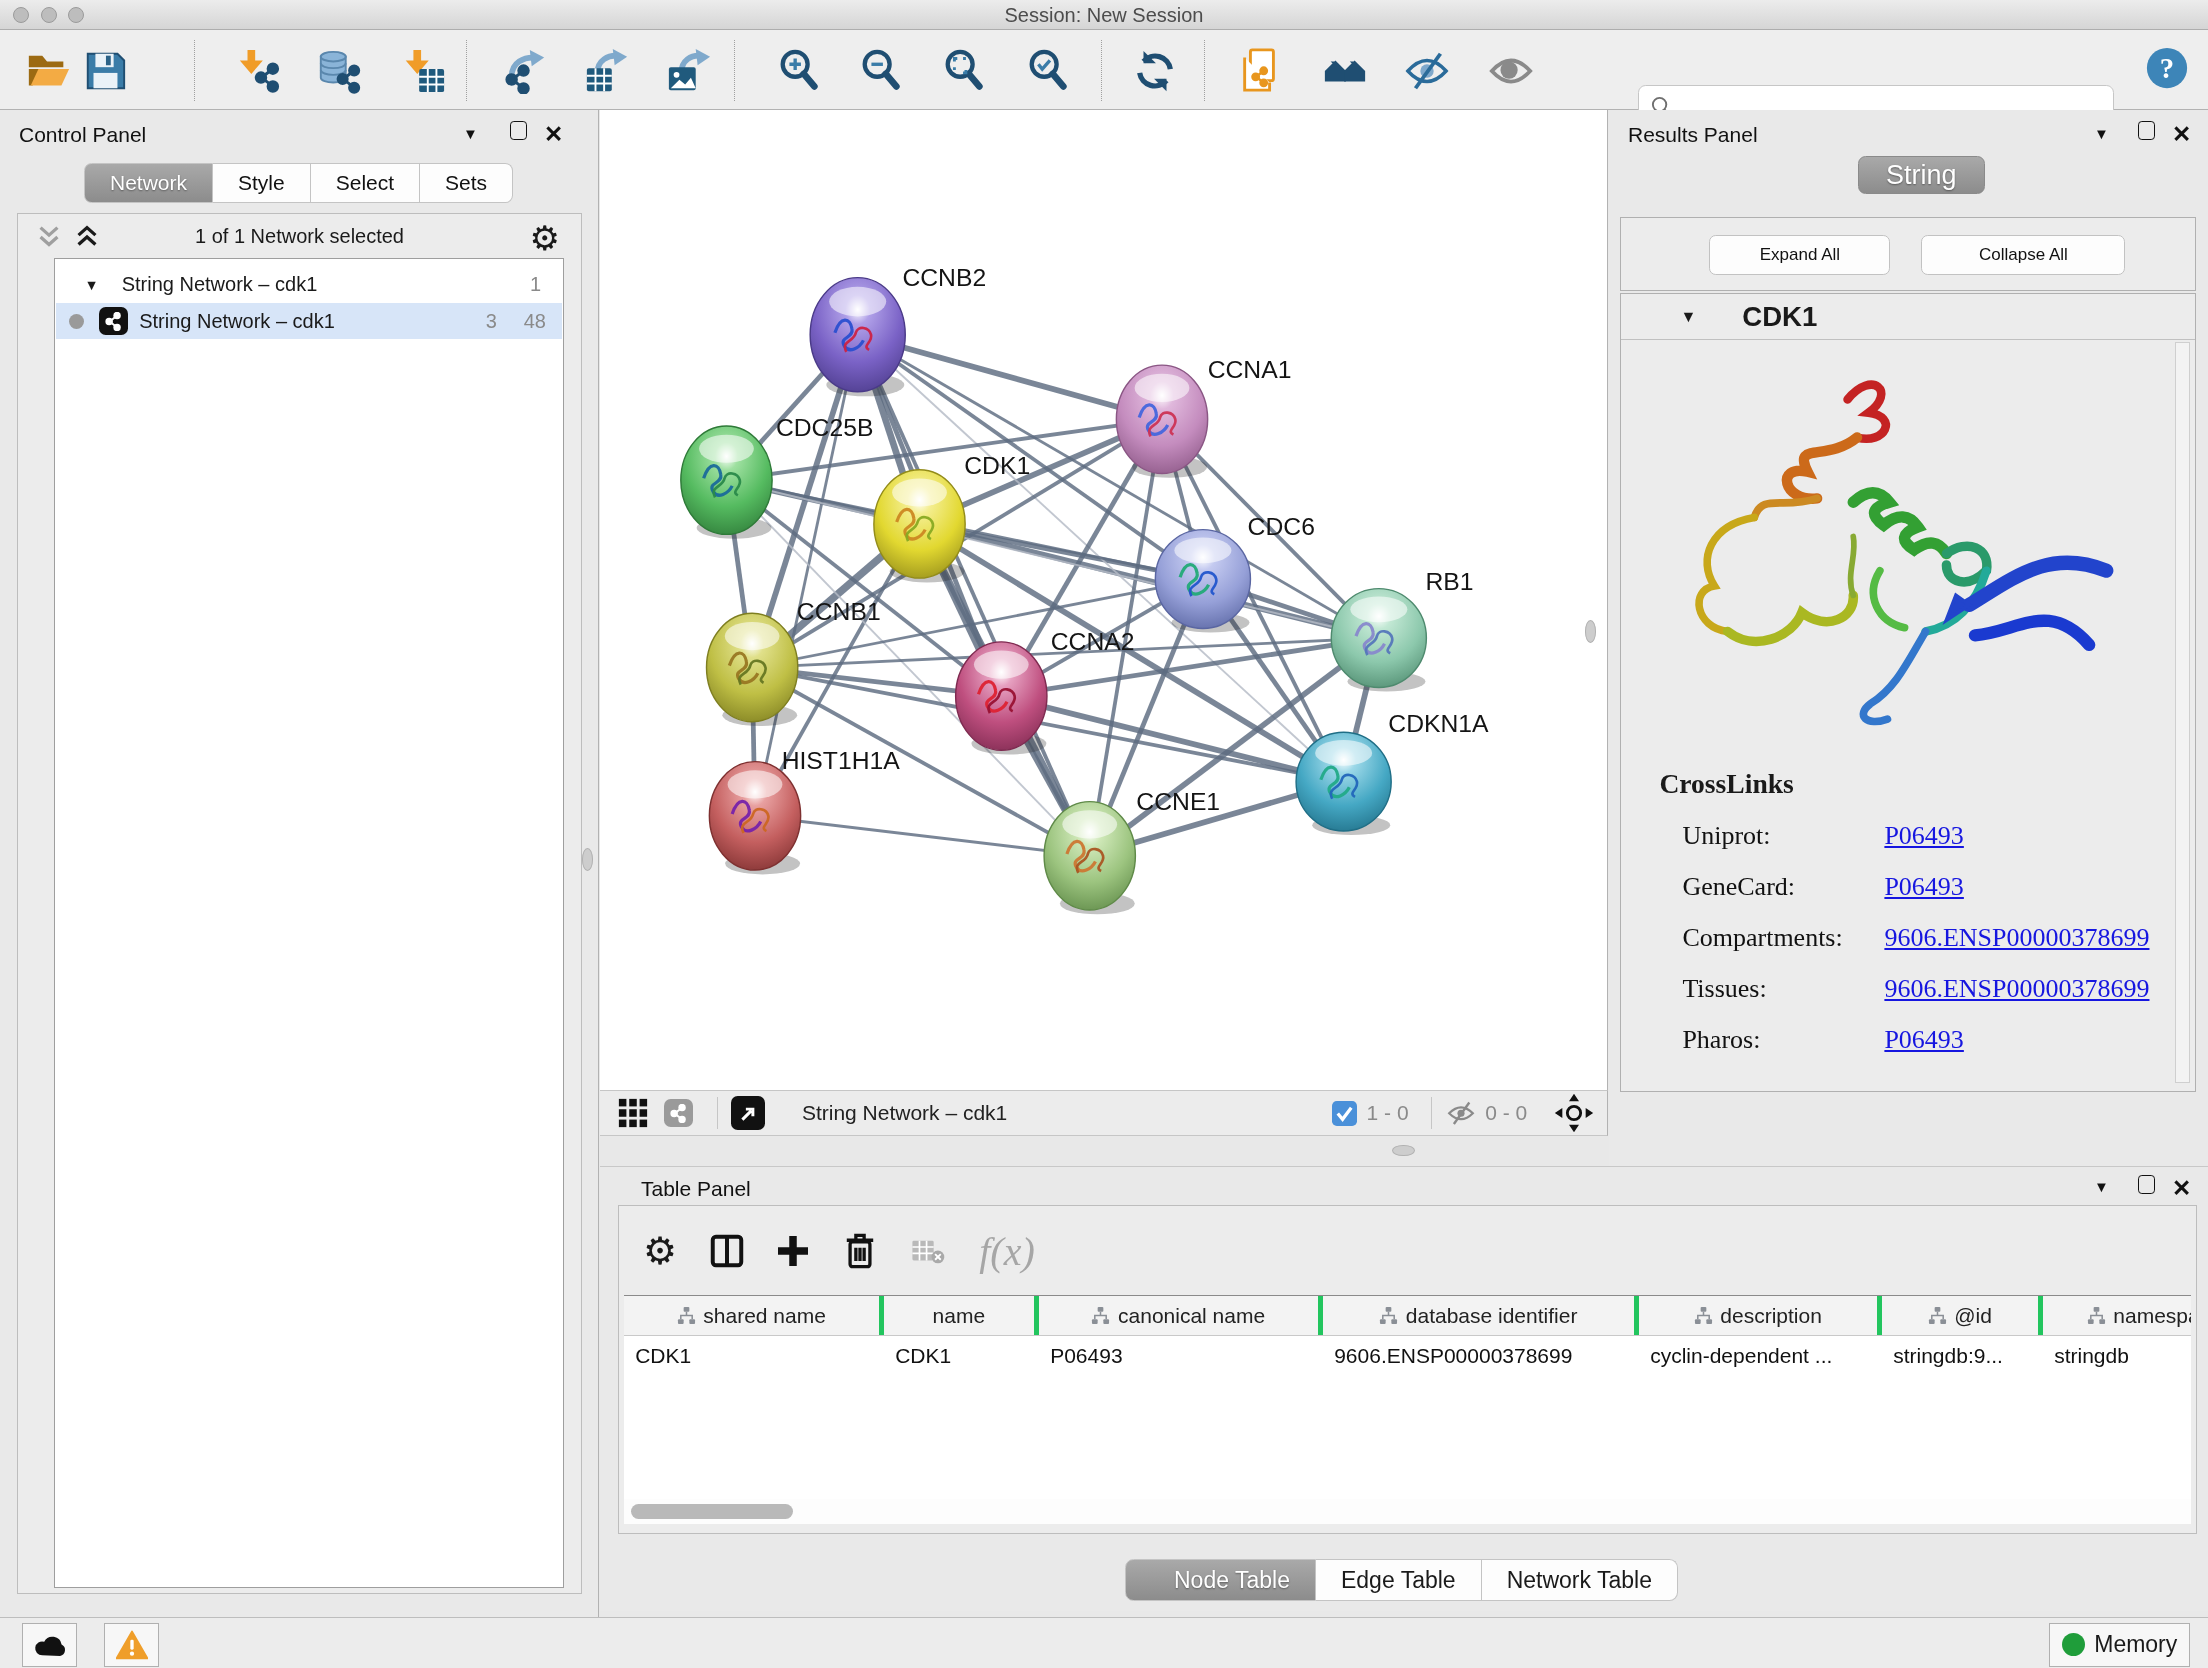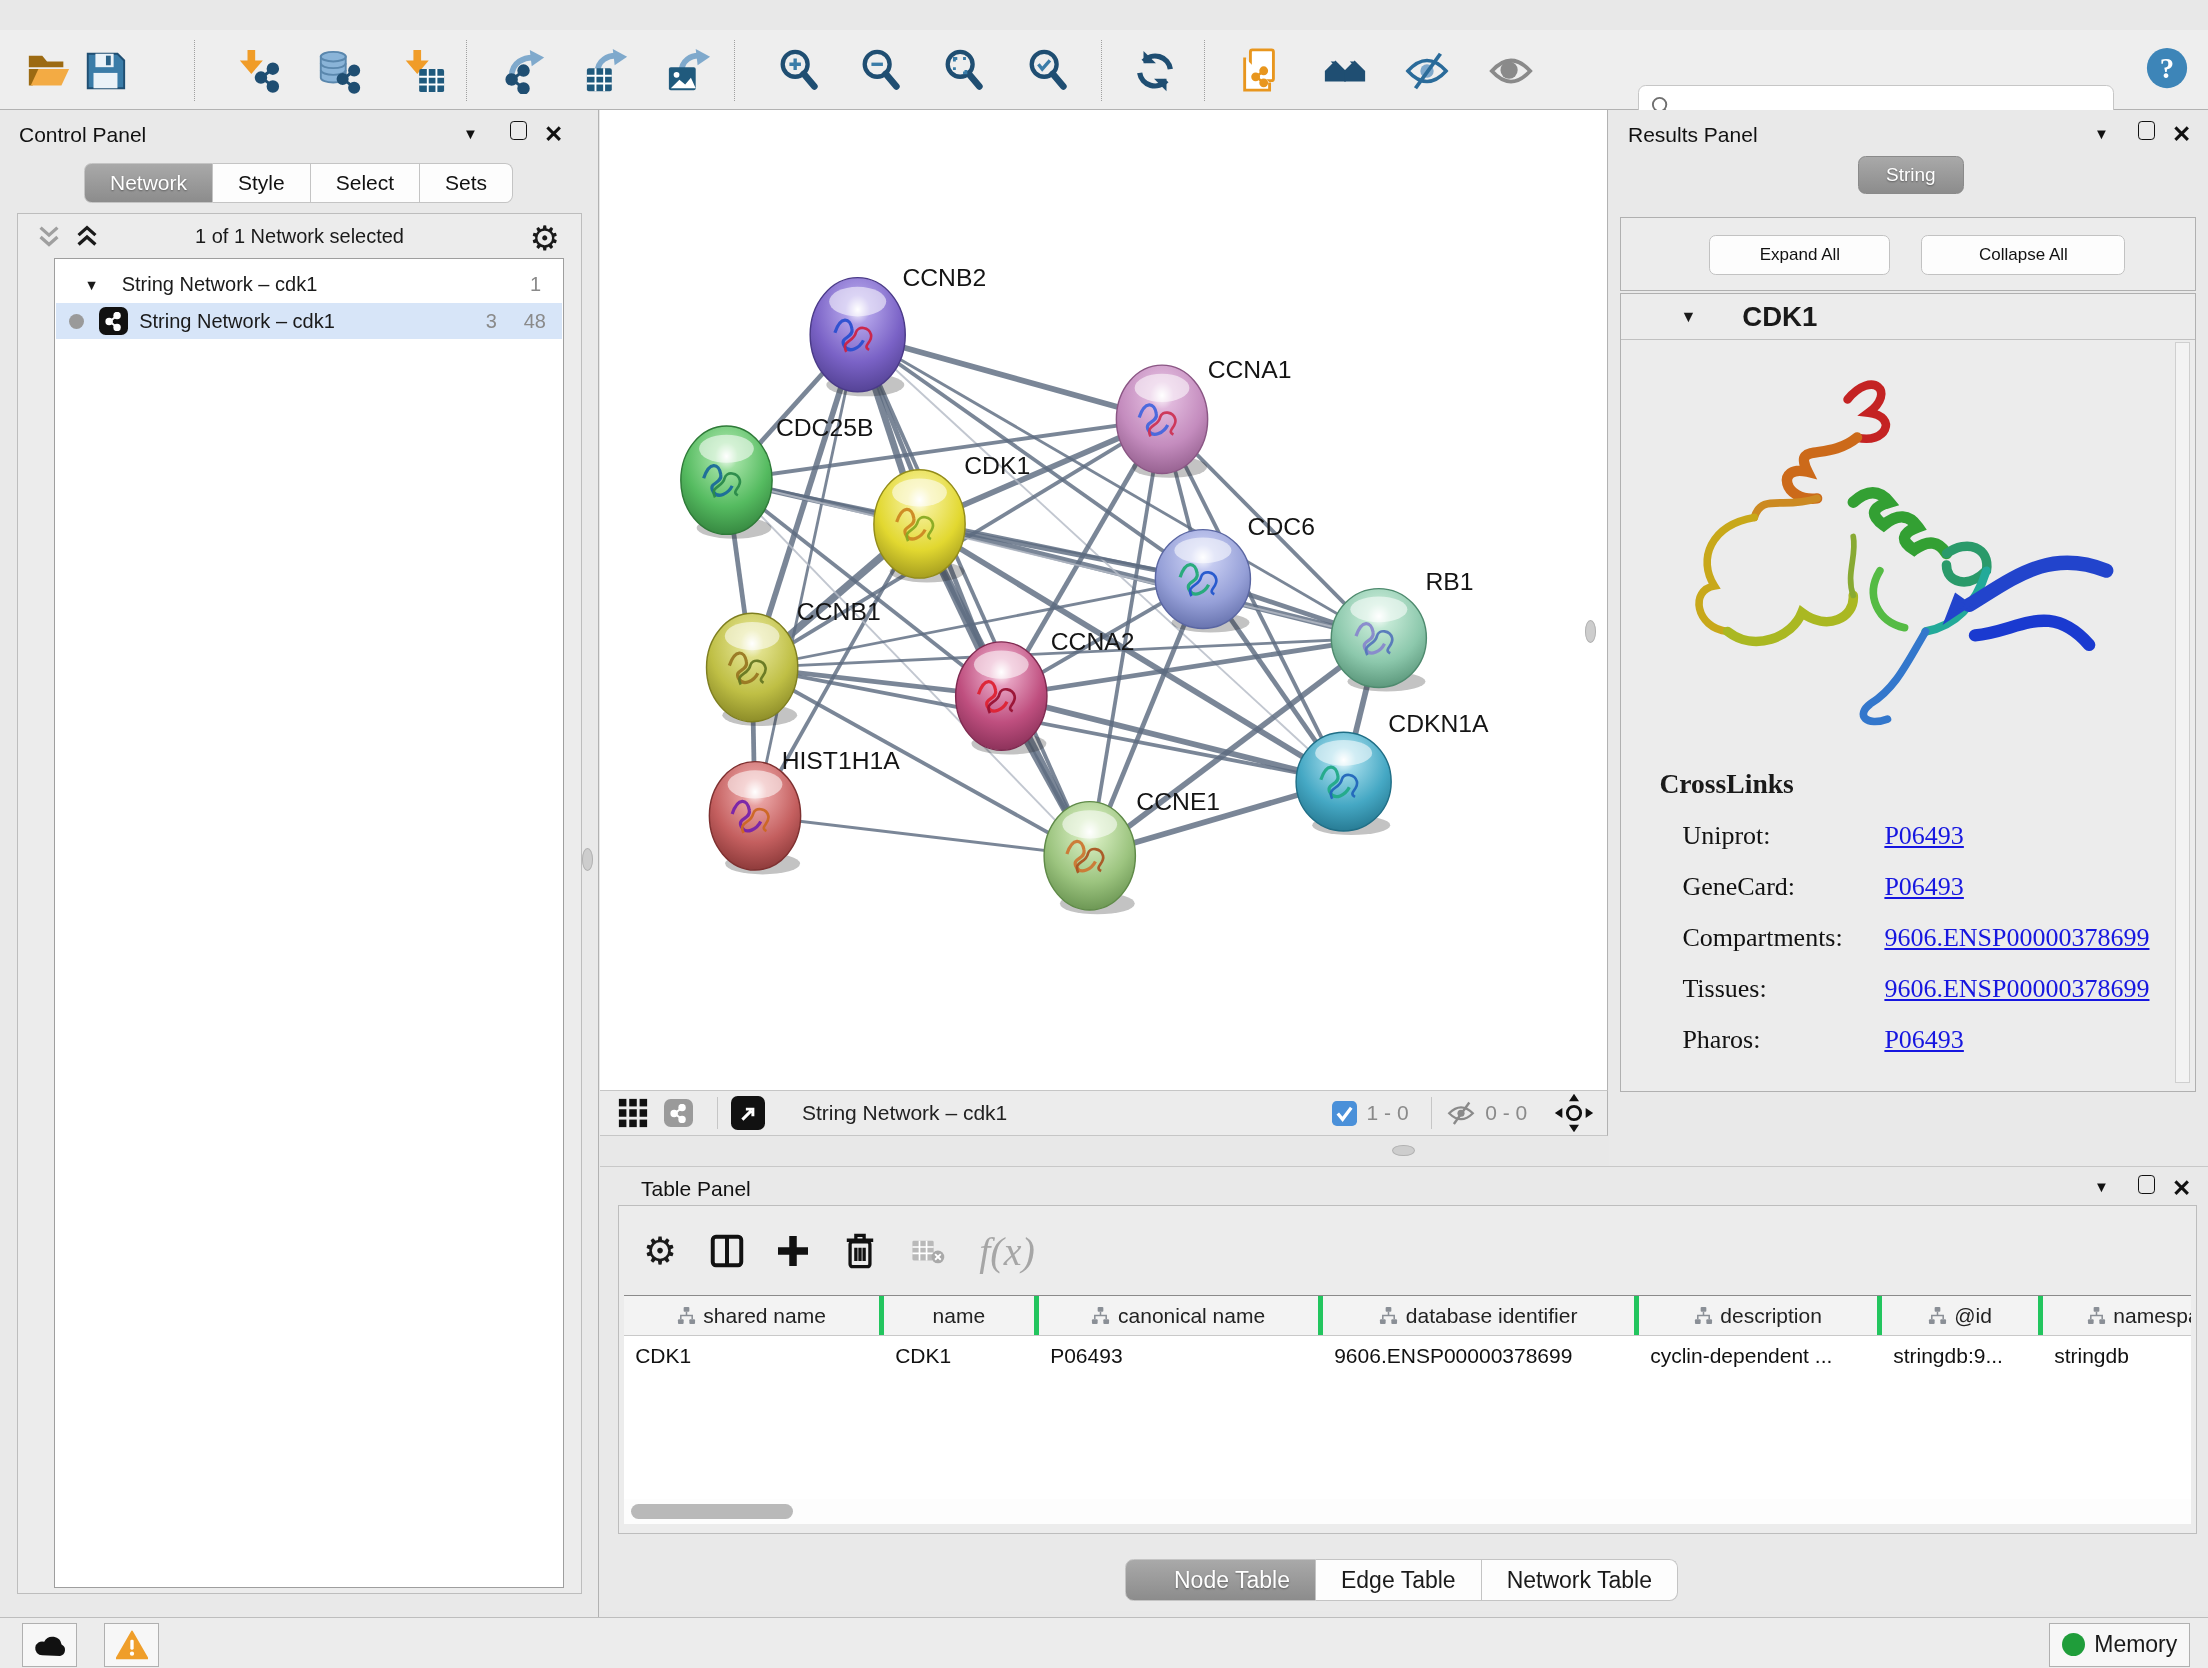--- a/index.html
+++ b/index.html
@@ -60,21 +60,21 @@
   #nav-bar { left:600px; top:1090px; width:1008px; height:46px; background:#ececec;
      border-top:1px solid #c6c6c6; border-bottom:1px solid #c6c6c6;
      display:flex; align-items:center; border-right:1px solid #b2b2b2;}
   #nav-bar .vsep { width:1px; height:32px; background:#c6c6c6; margin:0 13.3px; }
   #nav-title { font-size:21px; color:#222; }
   .nav-count { font-size:21px; color:#8a8a8a; margin:0 9.5px; }
 
   
   #results-panel { left:1609px; top:110px; width:599px; height:1056px; background:#e9e9e9; }
   .pill-tab { position:absolute; height:38px; padding:0 27px; background:linear-gradient(#a9a9a9,#8c8c8c);
-     color:#fff; font-size:19px; border:1px solid #8a8a8a; border-radius:7.6px;
+     color:#fff; font-size:27px; border:1px solid #8a8a8a; border-radius:7.6px;
      display:flex; align-items:center; text-shadow:0 1px 1.9px rgba(0,0,0,.4); }
   .rp-box { position:absolute; left:11.4px; width:576px; background:#ececec; border:1px solid #b0b0b0; }
   .btn { background:#fdfdfd; border:1px solid #c2c2c2; border-radius:6.7px; font-size:17px;
      display:flex; align-items:center; justify-content:center; color:#111; }
   #cdk1-head { border-bottom:1px solid #c0c0c0; height:46px; display:flex; align-items:center; }
   .serif { font-family:"Liberation Serif","DejaVu Serif",serif; }
   .xl-label { font-size:26px; color:#111; }
   .xl-link { font-size:26px; color:#1616e0; text-decoration:underline; }
   #rp-scroll { position:absolute; right:5.7px; top:48px; bottom:7.6px; width:14.3px;
      background:#f3f3f3; border:1px solid #cfcfcf; }
@@ -108,20 +108,26 @@
   #memory-btn { left:2049px; width:141px; gap:9.5px; font-size:23px; }
   .dot-green { width:23px; height:23px; border-radius:50%; background:#1f9d3a; }
 
   .splitter-dot { position:absolute; background:#cdcdcd; border:1px solid #b1b1b1; border-radius:50%; }
 </style>
 </head>
 <body>
 
 <div id="win">
 
+  <div class="abs" id="titlebar">
+    <div class="tl" style="left:13.3px"></div>
+    <div class="tl" style="left:41px"></div>
+    <div class="tl" style="left:68px"></div>
+    <div id="title-text">Session: New Session</div>
+  </div>
 
   <div class="abs" id="toolbar">
     <div class="tbtn" style="left:23px">
       <svg viewBox="0 0 48 48">
         <path d="M4 8h14l5 6h17v6H4z" fill="#9c6a12"></path>
         <path d="M4 8v31h4l8-17h-12z" fill="#9c6a12"></path>
         <path d="M14 22h32l-8 17H6z" fill="#f3ab44"></path>
       </svg>
     </div>
     <div class="tbtn" style="left:80px">

